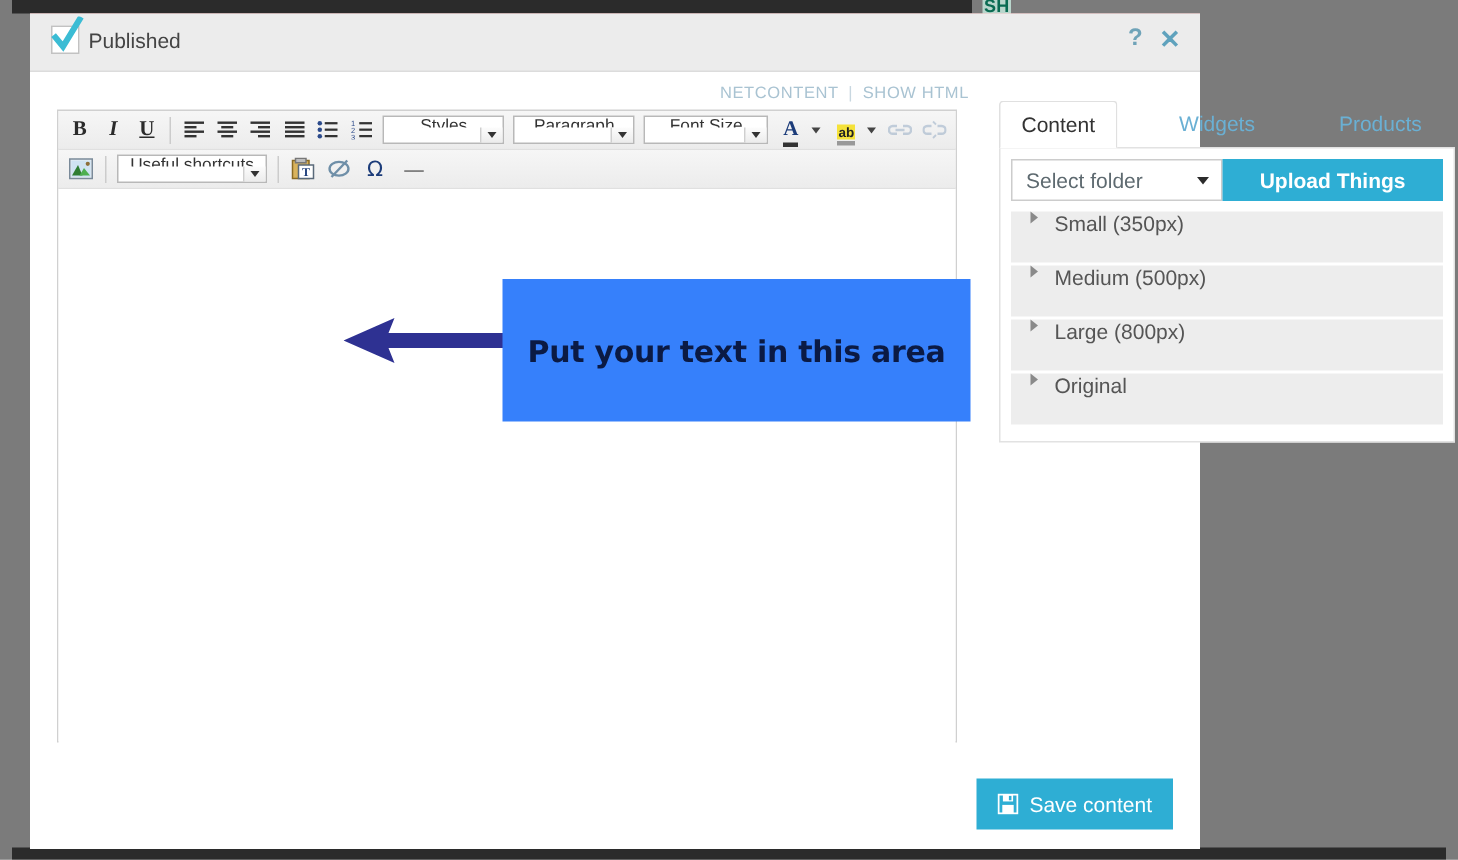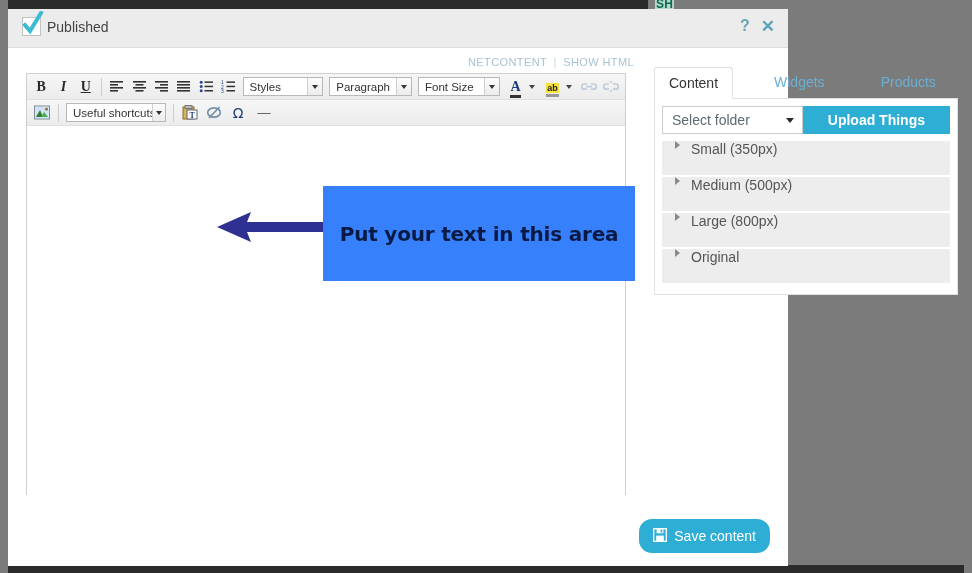--- a/index.html
+++ b/index.html
@@ -24,21 +24,21 @@
     font-size: 12px; font-weight: bold; color: #0a6b52;
     background: #b9d6cc; padding: 0 1px; letter-spacing: .2px;
   }
   #behind-bottom-bar {
     position: absolute; left: 8px; bottom: 0px; width: 956px; height: 8px;
     background: #2b2b2b;
   }
 
   
   #modal {
-    position: absolute; left: 8px; top: 9px;
+    position: absolute; left: 20px; top: 9px;
     width: 780px; height: 556px;
     background: #fca5a5;
     box-sizing: border-box;
   }
 
   
   #modal-header {
     position: relative;
     height: 38px;
     background: #ececec;
@@ -108,20 +108,21 @@
     width: 1px; height: 18px; background: #cccccc; margin: 0 4px;
   }
   .tb-select {
     display: flex; align-items: center;
     height: 19px;
     border: 1px solid #b8b8b8;
     background: #ffffff;
     margin: 0 3px;
     box-sizing: border-box;
     cursor: pointer;
+    flex-direction: column;
   }
   .tb-select .lbl {
     font-size: 11.5px; color: #333333;
     padding: 0 6px; white-space: nowrap; overflow: hidden;
   }
   .tb-select .arrowbox {
     width: 14px; height: 17px;
     border-left: 1px solid #cfcfcf;
     background: linear-gradient(to bottom,#fcfcfc,#ececec);
     display: flex; align-items: center; justify-content: center;
@@ -224,23 +225,22 @@
     margin-right: 11px;
   }
   .acc-label { font-size: 14px; color: #555555; }
 
   
   #save-btn {
     position: absolute; right: 18px; bottom: 13px;
     background: #2eaed4; color: #ffffff;
     font-size: 14px;
     padding: 9px 14px;
-    display: flex; gap: 7px;
+    display: flex; align-items: center; gap: 7px;
     cursor: pointer;
-    border-radius: 13px;
   }
 </style>
 </head>
 <body>
 
 <div id="page-behind">
   <div id="behind-dark-bar"></div>
   <div id="behind-text">SH</div>
   <div id="behind-bottom-bar"></div>
 </div>

